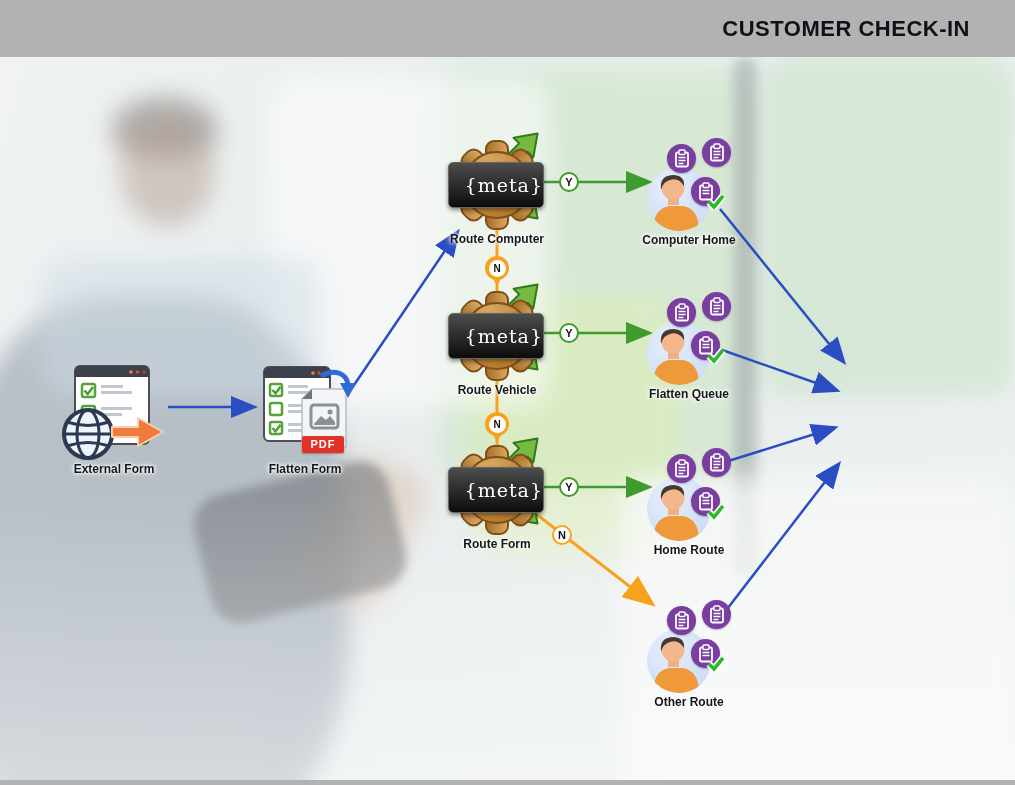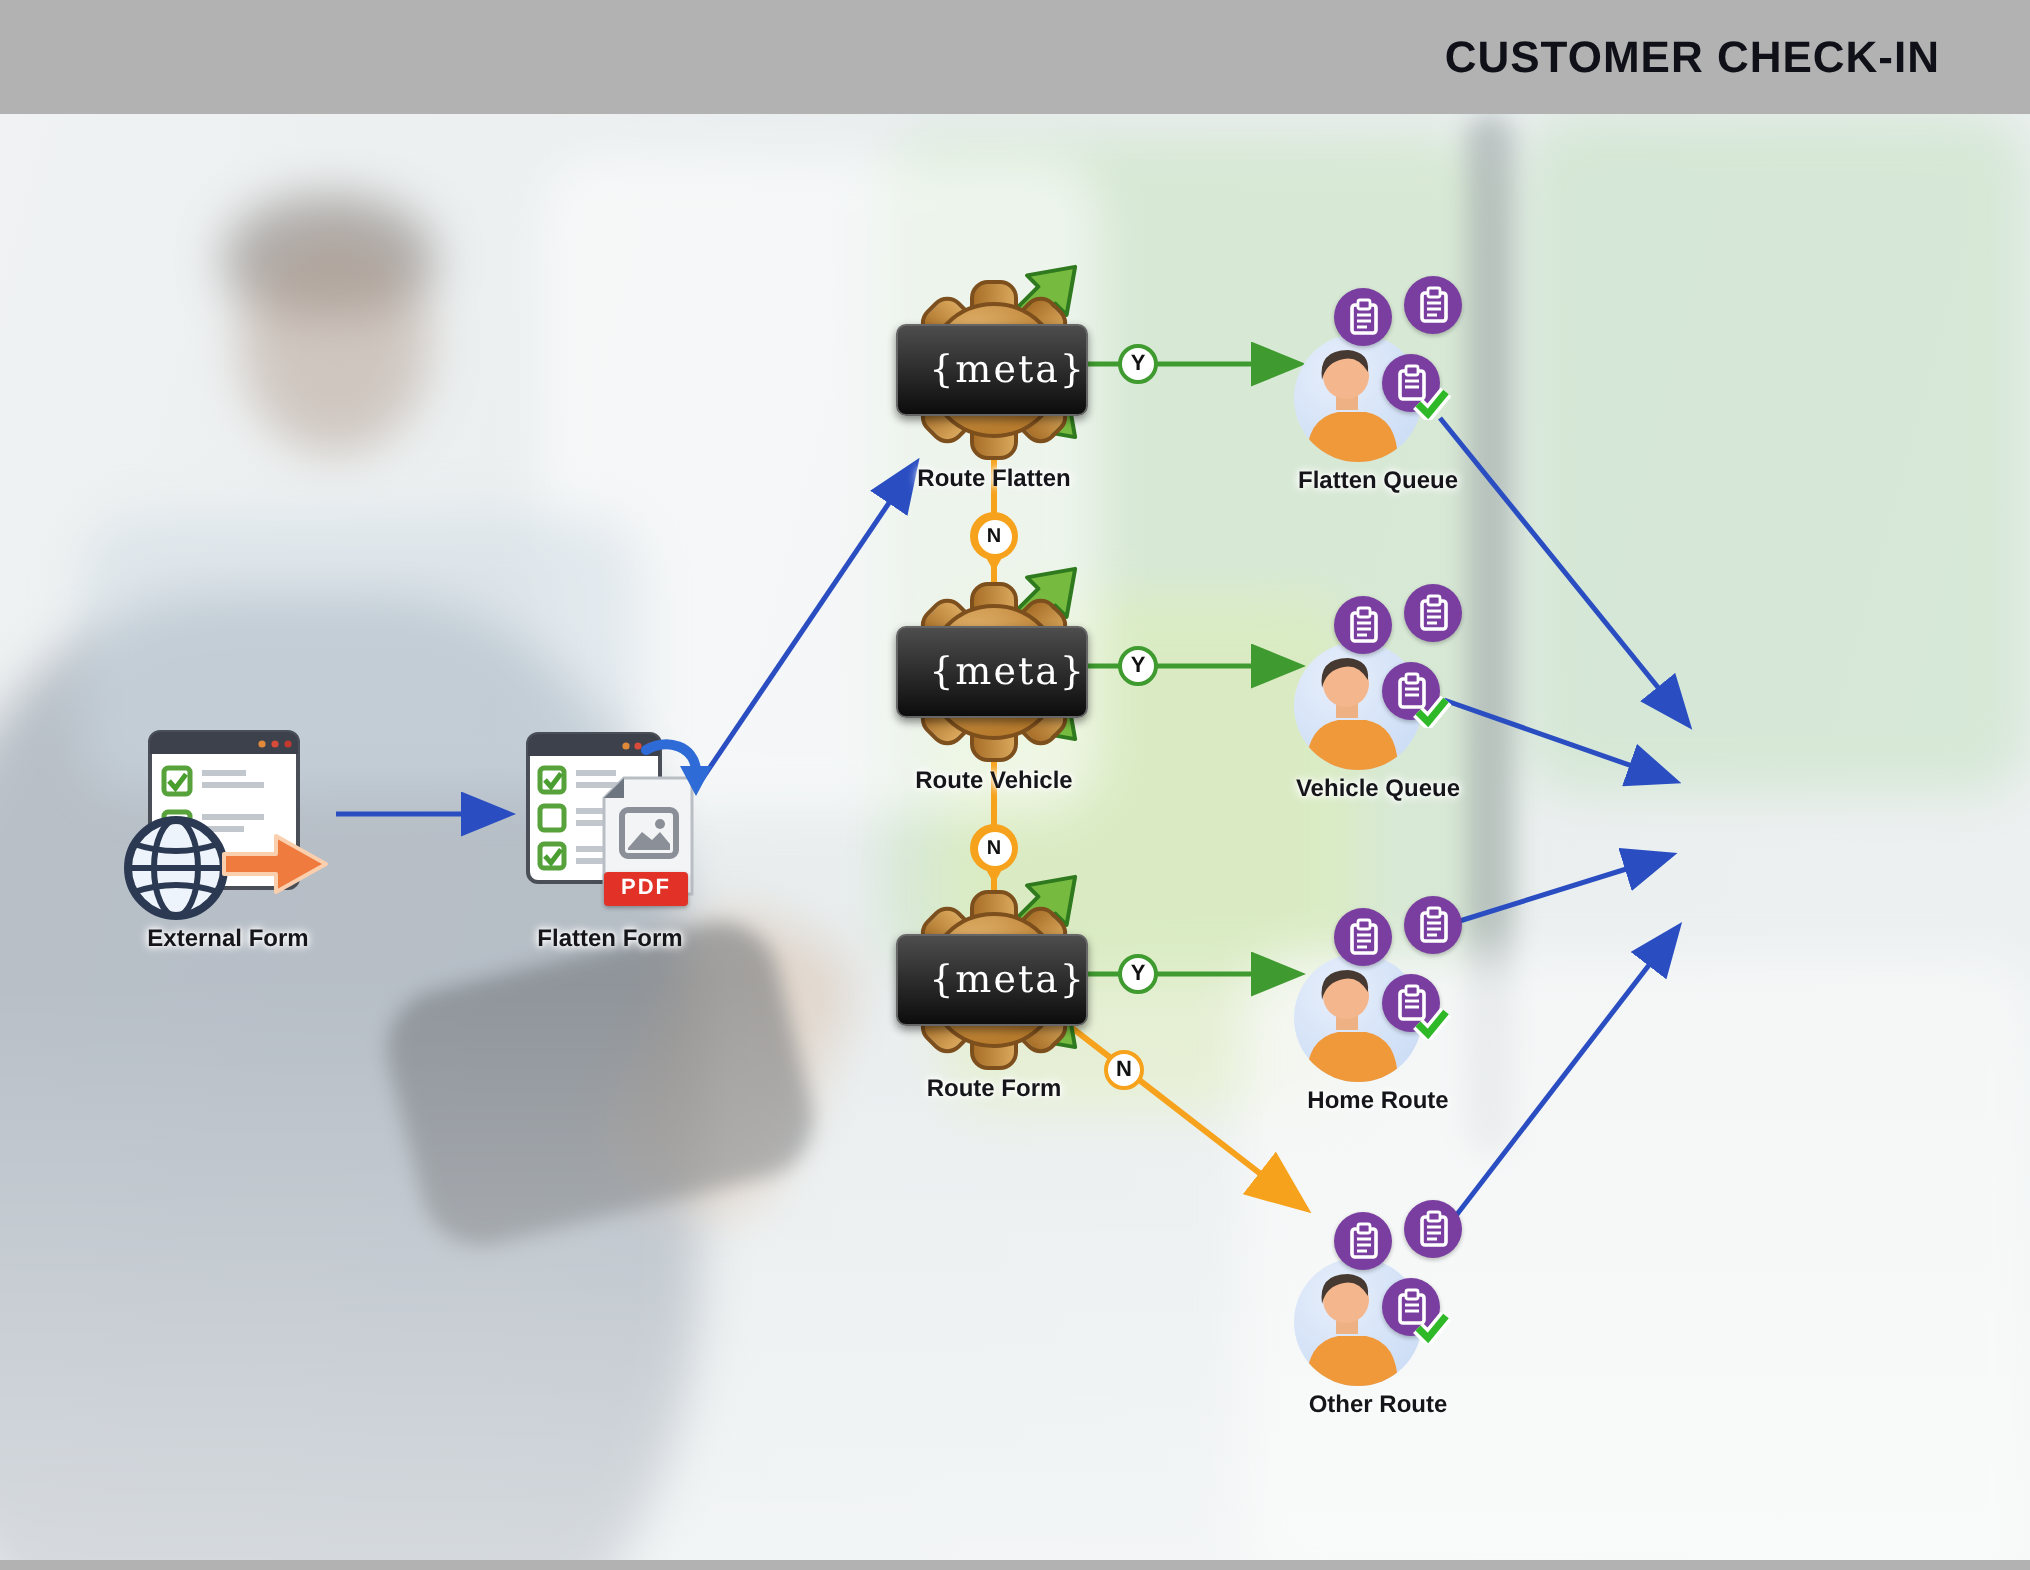--- a/index.html
+++ b/index.html
@@ -223,21 +223,21 @@
     <div class="gear">
       <div class="tooth"></div>
         <div class="tooth r45"></div>
         <div class="tooth r90"></div>
         <div class="tooth r135"></div>
       <div class="gear-core"></div>
     </div>
     <div class="meta-plate">
       <span>{meta}</span>
     </div>
-    <div class="nlabel" style="left:-13px;top:104px;width:140px">Route Flatten</div>
+    <div class="nlabel" style="left:-13px;top:104px;width:140px">Route Computer</div>
   </div>
 
   <div class="gear-node" style="left:440px;top:279px">
     <div class="out-arrow up">
       <svg width="48" height="30" viewBox="0 0 48 30">
           <polygon points="0,9 26,9 26,1 46,15 26,29 26,21 0,21"></polygon>
         </svg>
     </div>
     <div class="out-arrow down">
       <svg width="48" height="30" viewBox="0 0 48 30">
@@ -313,21 +313,21 @@
           <rect x="2" y="3.5" width="12" height="14" rx="1.5" fill="none" stroke="#fff" stroke-width="1.8"></rect>
           <rect x="5" y="1" width="6" height="4.5" rx="1" fill="#7a3da0" stroke="#fff" stroke-width="1.4"></rect>
           <line x1="4.5" y1="8.5" x2="11.5" y2="8.5" stroke="#fff" stroke-width="1.5"></line>
           <line x1="4.5" y1="11.5" x2="11.5" y2="11.5" stroke="#fff" stroke-width="1.5"></line>
         </svg>
       <svg class="check" width="20" height="17" viewBox="0 0 20 17">
           <path d="M3,9 L8,14 L17,3" stroke="#fff" stroke-width="7" fill="none"></path>
           <path d="M3,9 L8,14 L17,3" stroke="#2fb929" stroke-width="3.6" fill="none"></path>
         </svg>
     </div>
-    <div class="nlabel" style="left:-28px;top:90px;width:140px">Flatten Queue</div>
+    <div class="nlabel" style="left:-28px;top:90px;width:140px">Computer Home</div>
   </div>
 
   <div class="queue" style="left:647px;top:297px">
     <div class="q-bg">
       <svg width="64" height="64" viewBox="0 0 64 64">
         <path d="M6,64 Q6,42 22,39 L36,39 Q52,42 52,64 Z" fill="#f0993a"></path>
         <rect x="21" y="28" width="11" height="10" fill="#edb184"></rect>
         <circle cx="26" cy="21" r="11.5" fill="#f4b68c"></circle>
         <path d="M14,23 Q12,8 27,8 Q38,9 37,19 Q32,11 25,12.5 Q16,14 14,23 Z" fill="#463931"></path>
       </svg>
@@ -355,21 +355,21 @@
           <rect x="2" y="3.5" width="12" height="14" rx="1.5" fill="none" stroke="#fff" stroke-width="1.8"></rect>
           <rect x="5" y="1" width="6" height="4.5" rx="1" fill="#7a3da0" stroke="#fff" stroke-width="1.4"></rect>
           <line x1="4.5" y1="8.5" x2="11.5" y2="8.5" stroke="#fff" stroke-width="1.5"></line>
           <line x1="4.5" y1="11.5" x2="11.5" y2="11.5" stroke="#fff" stroke-width="1.5"></line>
         </svg>
       <svg class="check" width="20" height="17" viewBox="0 0 20 17">
           <path d="M3,9 L8,14 L17,3" stroke="#fff" stroke-width="7" fill="none"></path>
           <path d="M3,9 L8,14 L17,3" stroke="#2fb929" stroke-width="3.6" fill="none"></path>
         </svg>
     </div>
-    <div class="nlabel" style="left:-28px;top:90px;width:140px">Vehicle Queue</div>
+    <div class="nlabel" style="left:-28px;top:90px;width:140px">Flatten Queue</div>
   </div>
 
   <div class="queue" style="left:647px;top:453px">
     <div class="q-bg">
       <svg width="64" height="64" viewBox="0 0 64 64">
         <path d="M6,64 Q6,42 22,39 L36,39 Q52,42 52,64 Z" fill="#f0993a"></path>
         <rect x="21" y="28" width="11" height="10" fill="#edb184"></rect>
         <circle cx="26" cy="21" r="11.5" fill="#f4b68c"></circle>
         <path d="M14,23 Q12,8 27,8 Q38,9 37,19 Q32,11 25,12.5 Q16,14 14,23 Z" fill="#463931"></path>
       </svg>

